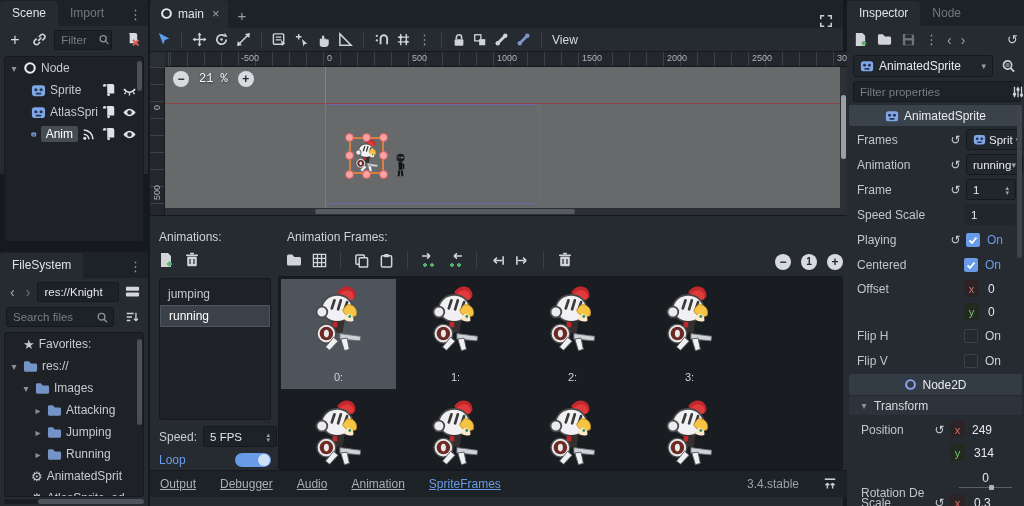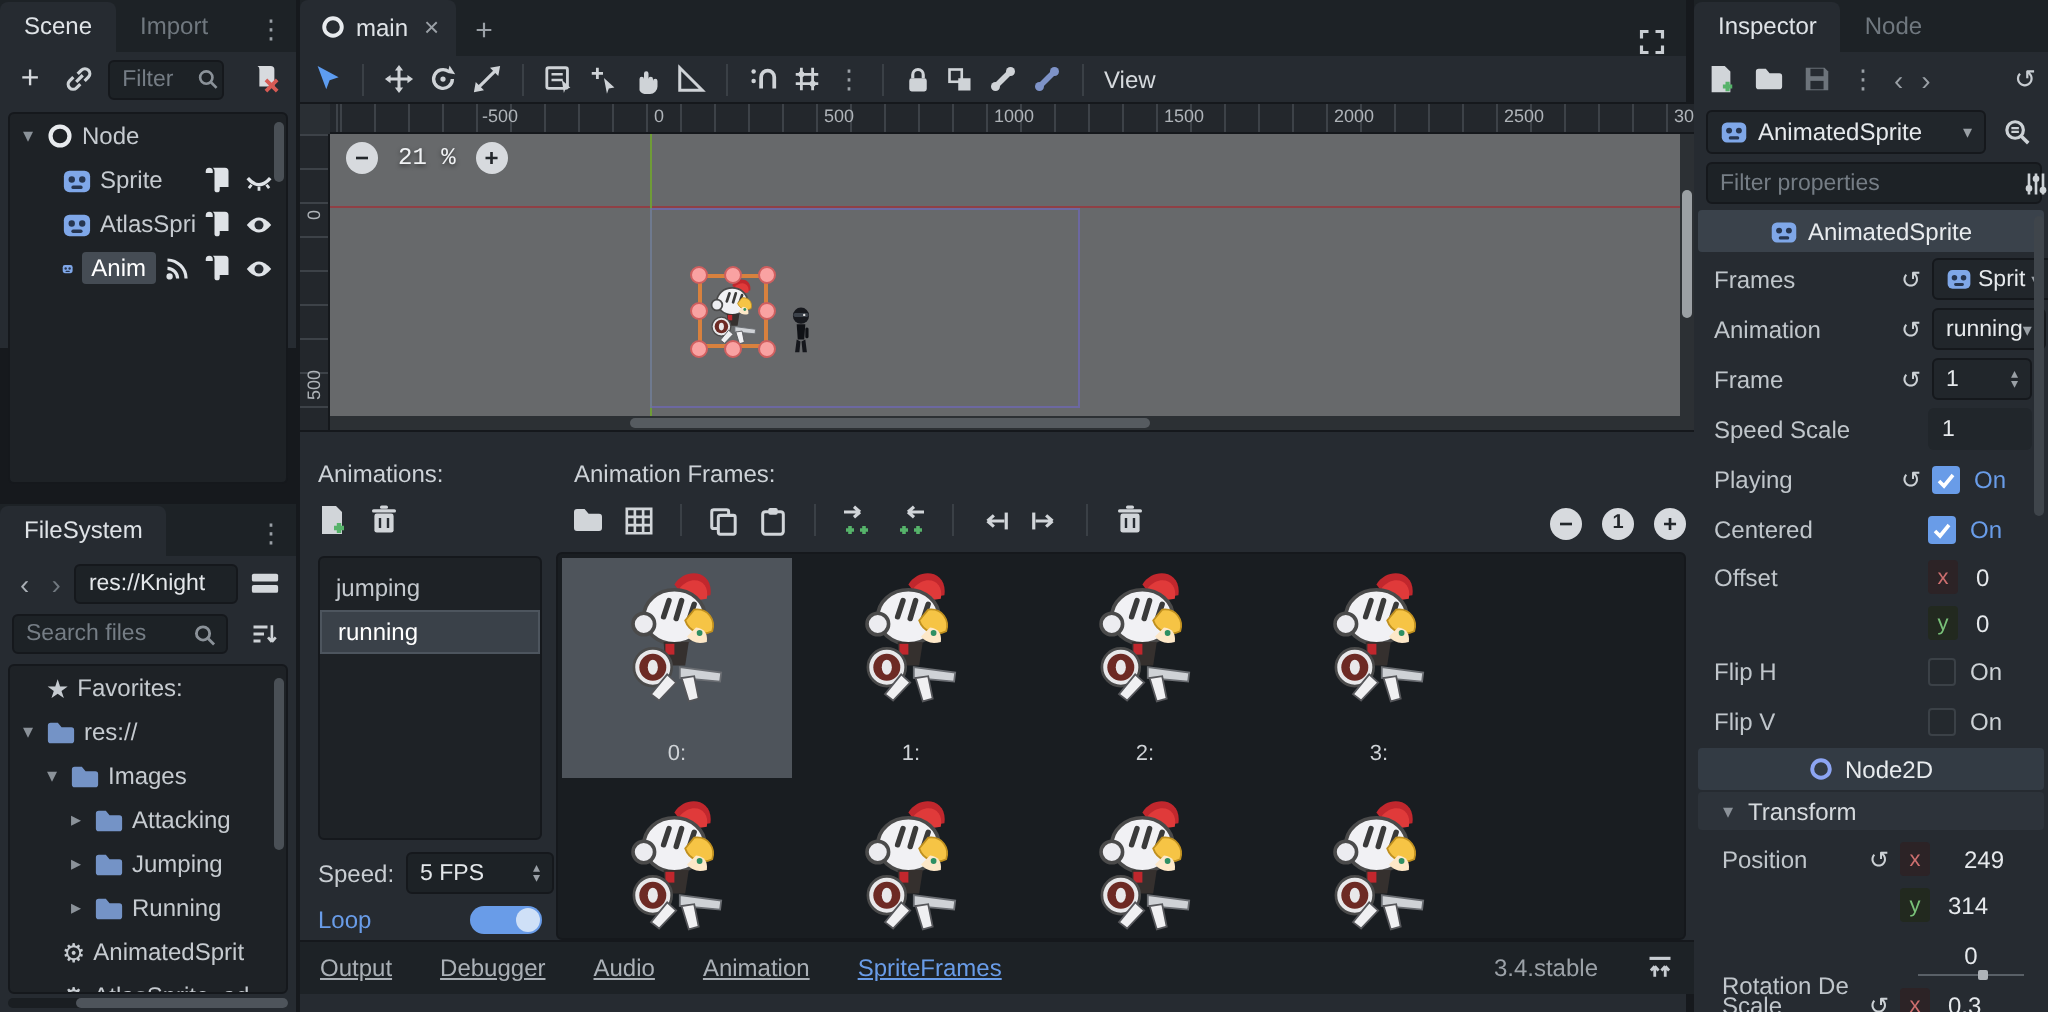--- a/index.html
+++ b/index.html
@@ -841,21 +841,21 @@
     </div>
     <div class="subcat">
       <span class="chev">▾</span>
       <span>Transform</span>
     </div>
 
     <div class="insp-row" style="height:23px;margin-top:3px;">
       <span class="insp-label" style="width:72px;padding-left:4px;">Position</span>
       <span class="revert">↺</span>
       <span class="axis x">x</span>
-      <span style="margin-left:15px;color:#e6e9ec;">249</span>
+      <span style="margin-left:5px;color:#e6e9ec;">249</span>
     </div>
     <div class="insp-row" style="height:23px;">
       <span class="insp-label" style="width:72px;"></span>
       <span class="revert"></span>
       <span class="axis y">y</span>
       <span style="margin-left:7px;color:#e6e9ec;">314</span>
     </div>
 
     <div class="insp-row" style="height:27px;">
       <span class="insp-label" style="width:96px;padding-left:4px;margin-top:30px;">Rotation De</span>

